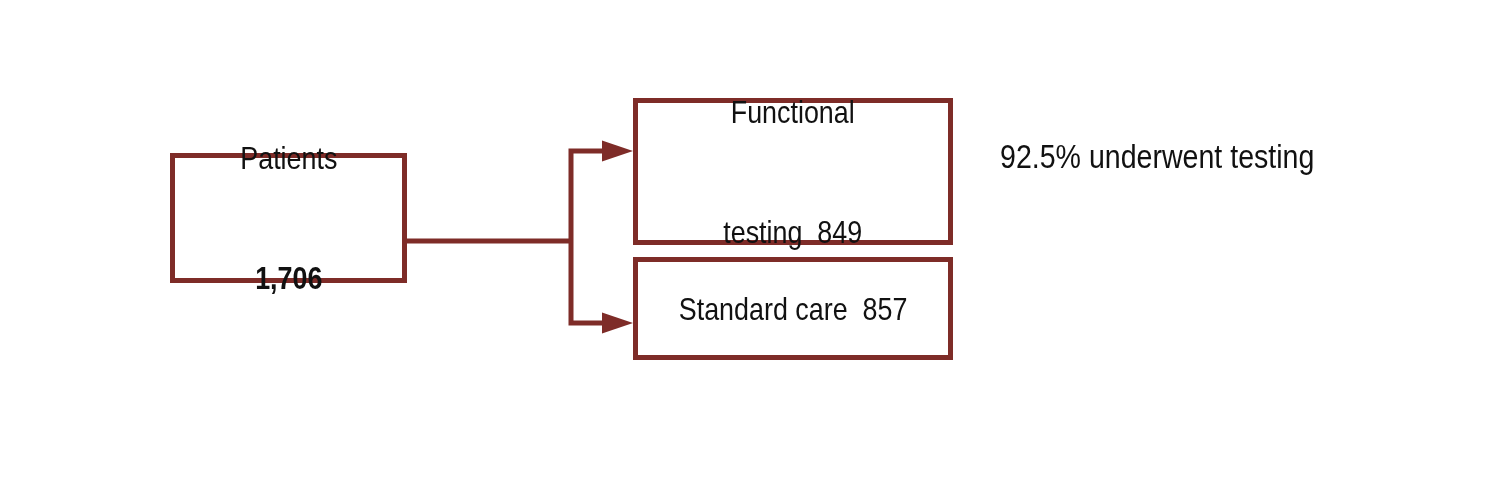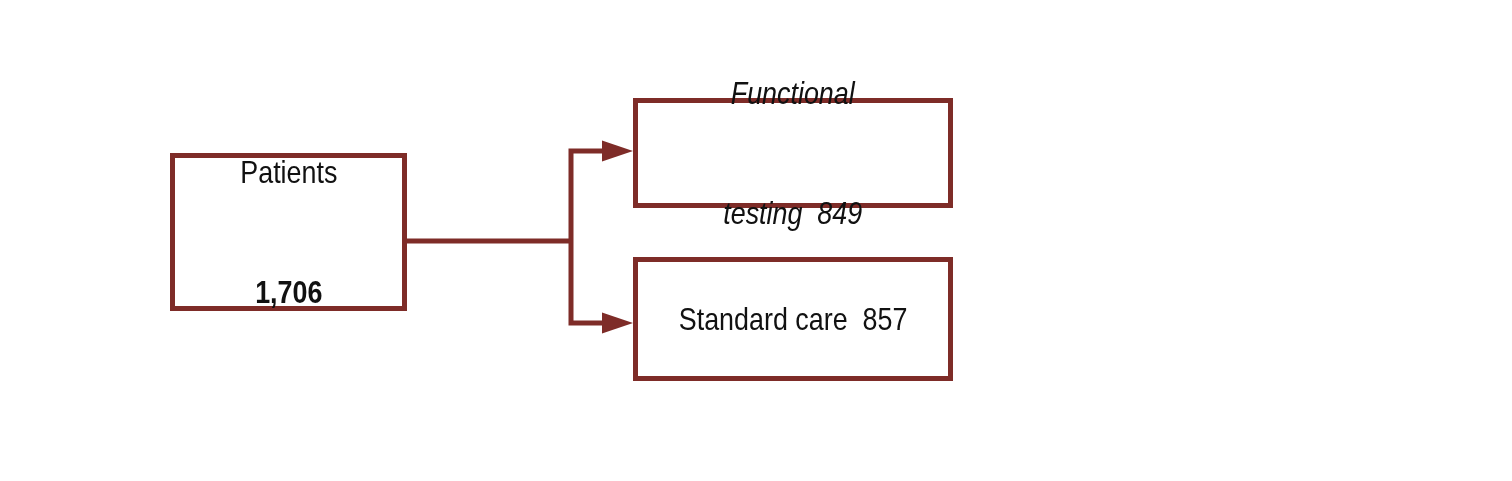--- a/index.html
+++ b/index.html
@@ -37,23 +37,23 @@
   }
   .box {
     position: absolute;
     border: 5px solid var(--accent);
     background: var(--background);
     display: flex;
     align-items: center;
     justify-content: center;
     text-align: center;
   }
-  .box-patients  { left: 170px; top: 153px; width: 237px; height: 158px; }
-  .box-functional{ left: 633px; top:  98px; width: 320px; height: 110px; font-style: italic; }
-  .box-standard  { left: 633px; top: 257px; width: 320px; height: 124px; }
+  .box-patients  { left: 170px; top: 153px; width: 237px; height: 130px; }
+  .box-functional{ left: 633px; top:  98px; width: 320px; height: 147px; }
+  .box-standard  { left: 633px; top: 257px; width: 320px; height: 103px; }
   .node-text {
     font-size: 32px;
     line-height: 40px;
     white-space: pre-wrap;
     transform: scaleX(0.84);
     transform-origin: center center;
   }
   .bold { font-weight: 700; }
   .annotation {
     position: absolute;
@@ -95,15 +95,18 @@
       <div>testing  849</div>
     </div>
   </div>
 
   <div class="box box-standard">
     <div class="node-text">
       <div>Standard care  857</div>
     </div>
   </div>
 
+  <div class="annotation annotation-top">
+    <span>92.5% underwent testing</span>
+  </div>
 
 
 </div>
 
 </body></html>

